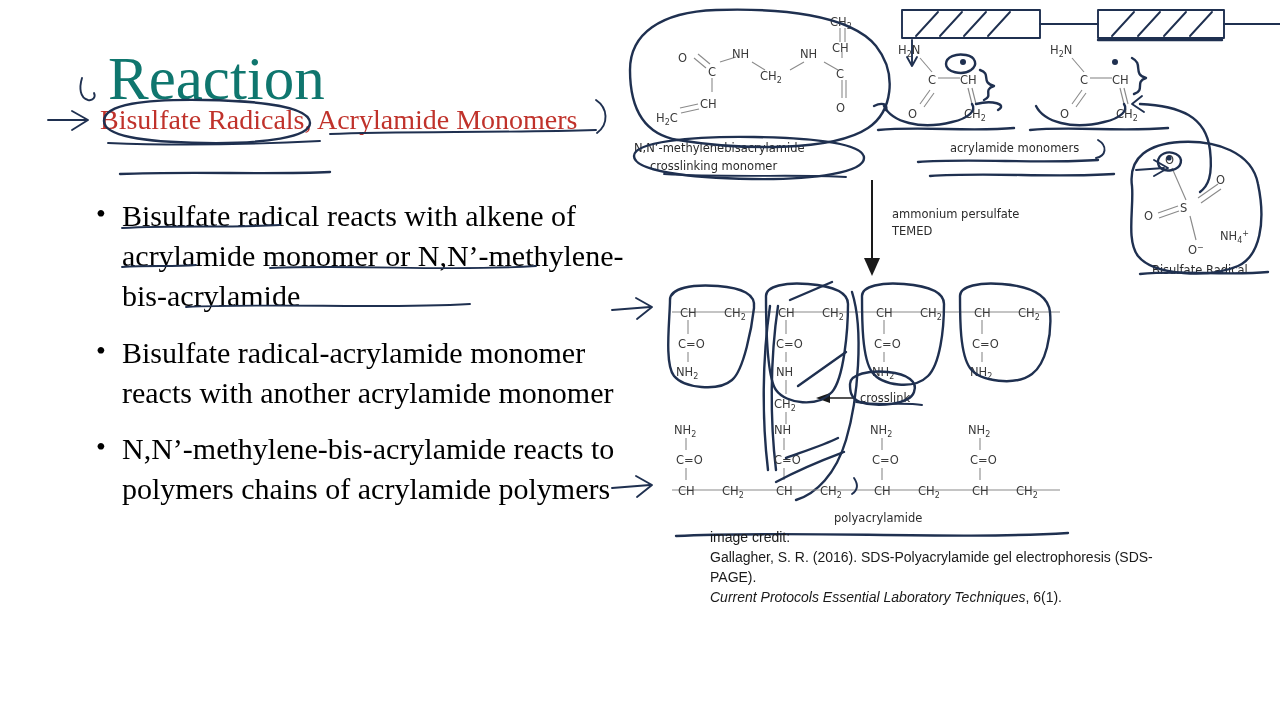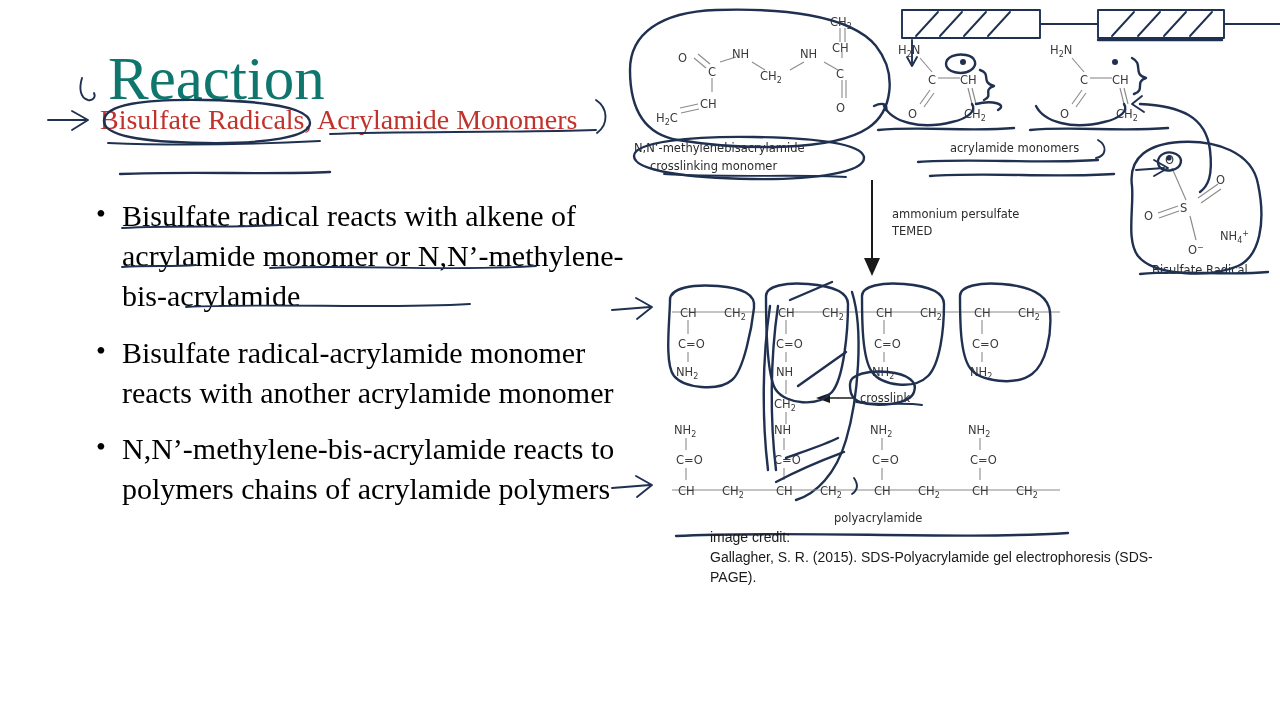--- a/index.html
+++ b/index.html
@@ -465,16 +465,19 @@
         <path class="ink-thin" d="M234,478 C238,484 238,490 232,494"></path>
       </g>
 
       <path class="ink" d="M56,536 C180,530 330,540 448,533"></path>
 
     </svg>
   </div>
 
   <div id="credit">
     <div>image credit:</div>
-    <div>Gallagher, S. R. (2015). SDS-Polyacrylamide gel electrophoresis (SDS-PAGE).</div>
+    <div>Gallagher, S. R. (2016). SDS-Polyacrylamide gel electrophoresis (SDS-PAGE).</div>
+    <div>
+      <span class="ital">Current Protocols Essential Laboratory Techniques</span><span>, 6(1).</span>
+    </div>
   </div>
 
 </div>
 
 </body></html>

